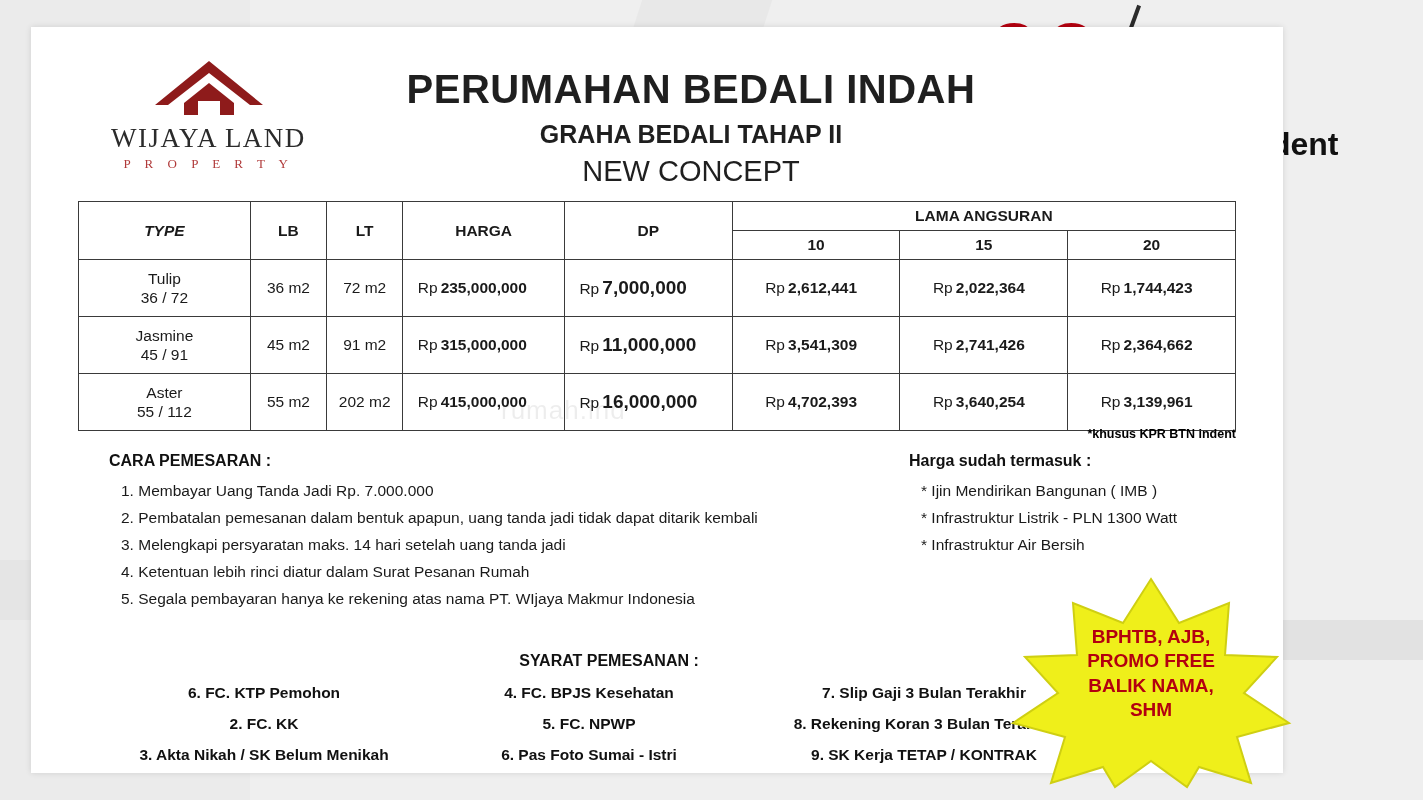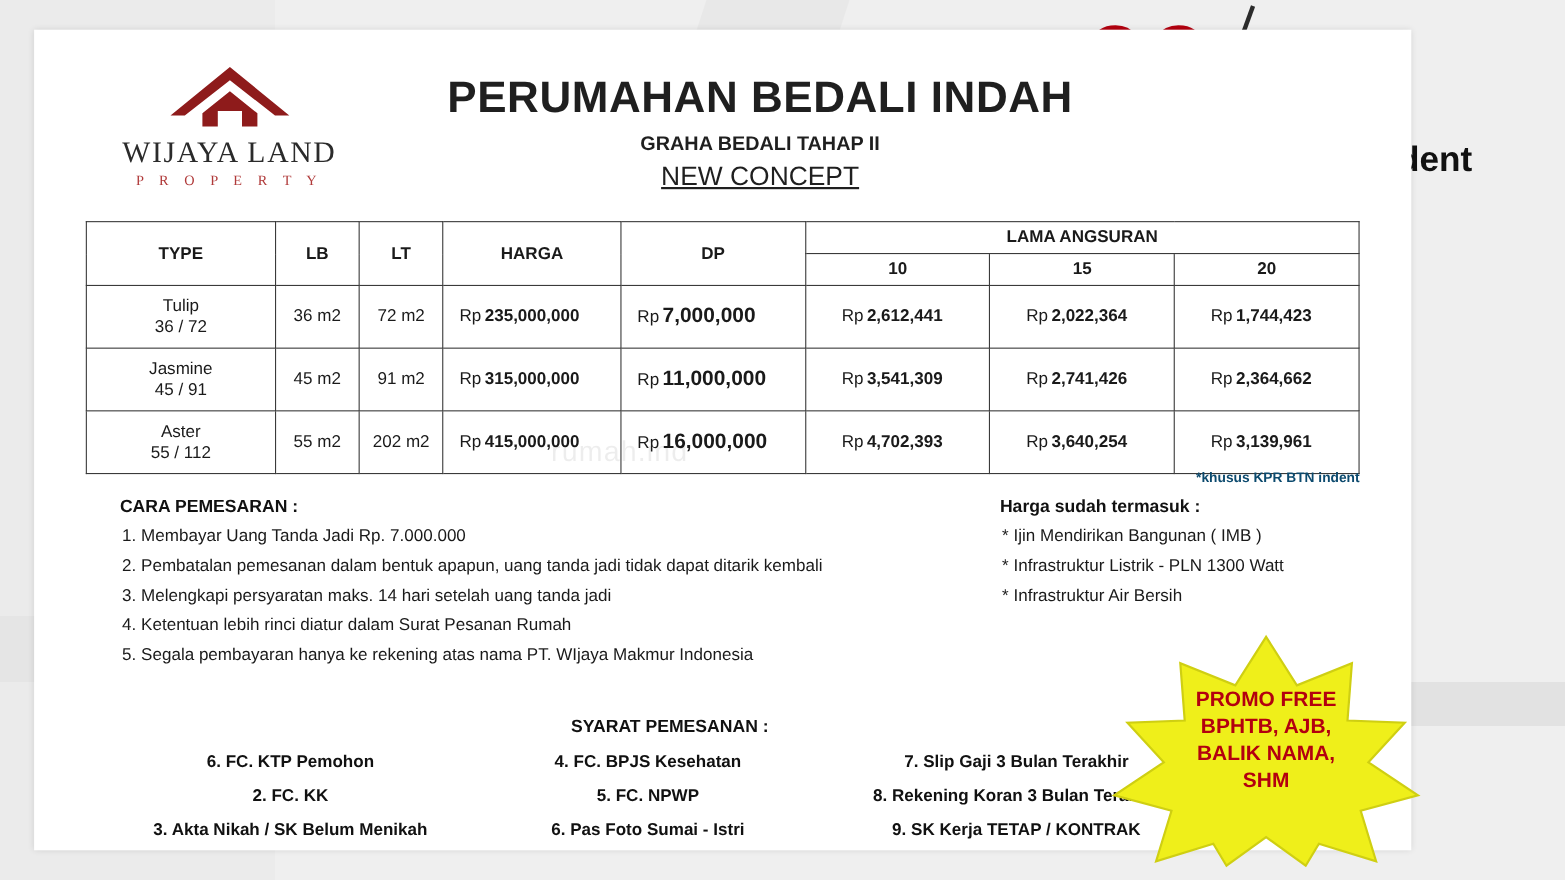--- a/index.html
+++ b/index.html
@@ -66,22 +66,22 @@
 
   .titles {
     position: absolute;
     left: 300px;
     top: 40px;
     width: 720px;
     text-align: center;
     color: #1f1f1f;
   }
   .t1 { font-size: 40px; font-weight: 700; letter-spacing: 0.5px; }
-  .t2 { font-size: 18px; font-weight: 700; margin-top: 8px; }
-  .t3 { font-size: 24px; font-weight: 400; margin-top: 6px; text-decoration: underline; }
+  .t2 { font-size: 25px; font-weight: 700; margin-top: 8px; }
+  .t3 { font-size: 29px; font-weight: 400; margin-top: 6px; }
 
   
   .badge-num {
     position: absolute;
     left: 985px;
     top: 8px;
     font-size: 104px;
     font-weight: 700;
     color: #b3000f;
     line-height: 1;
@@ -117,21 +117,21 @@
     font-size: 15.5px;
     color: #1a1a1a;
   }
   table.price th, table.price td {
     border: 1px solid #3a3a3a;
     padding: 0;
     text-align: center;
     font-weight: 400;
   }
   table.price th { font-weight: 700; }
-  .h-type { width: 168px; height: 56px; }
+  .h-type { width: 168px; height: 56px; font-style: italic; }
   .h-lb   { width: 74px; }
   .h-lt   { width: 74px; }
   .h-harga{ width: 158px; }
   .h-dp   { width: 164px; }
   .h-lama { height: 28px; }
   .sub-y  { width: 164px; height: 28px; }
 
   td.rowname { height: 56px; line-height: 1.25; }
   .rp-cell {
     text-align: left;
@@ -142,42 +142,42 @@
   .rp-cell .val { display: inline-block; text-align: left; font-weight: bold; }
   .harga .val { width: 112px; }
   .dp .val { width: 118px; font-size: 19px; }
   .ang .val { width: 82px; }
 
   .note-red {
     position: absolute;
     right: 47px;
     top: 400px;
     font-size: 12.5px;
-    color: #0c4a6e;
+    color: #000000;
     font-weight: 600;
     margin-left: 12px;
   }
 
   
   .sec-title {
     font-size: 16px;
     font-weight: 700;
     color: #111;
     margin-bottom: 9px;
   }
   .col-left {
     position: absolute;
     left: 78px;
     top: 425px;
     width: 790px;
     font-size: 15.5px;
     color: #1a1a1a;
   }
   .col-left li { margin-bottom: 9px; list-style: none; }
-  ul.plain { margin: 2px; padding: 0; }
+  ul.plain { margin: 12px; padding: 0; }
 
   .col-right {
     position: absolute;
     left: 878px;
     top: 425px;
     width: 350px;
     font-size: 15.5px;
     color: #1a1a1a;
   }
   .col-right li { margin-bottom: 9px; list-style: none; }
@@ -397,20 +397,20 @@
         <div>9. SK Kerja TETAP / KONTRAK</div>
       </div>
     </div>
   </div>
 
   <div class="promo">
     <svg width="300" height="215" viewBox="0 0 300 215" aria-hidden="true">
       <polygon points="150,4 178,48 228,28 224,80 276,82 243,118 288,148 236,162 250,208 198,192 186,212 150,186 114,212 102,192 50,208 64,162 12,148 57,118 24,82 76,80 72,28 122,48" fill="#efef1a" stroke="#cfcf12" stroke-width="2"></polygon>
     </svg>
     <div class="promo-text">
+      <div>BPHTB, AJB,</div>
       <div>PROMO FREE</div>
-      <div>BPHTB, AJB,</div>
       <div>BALIK NAMA,</div>
       <div>SHM</div>
     </div>
   </div>
 
 </div>
 
 </body></html>

